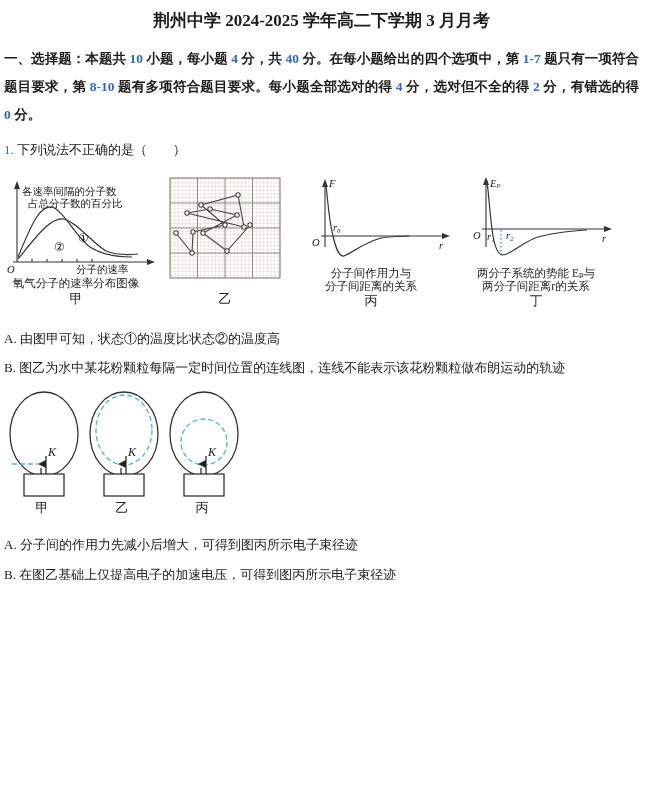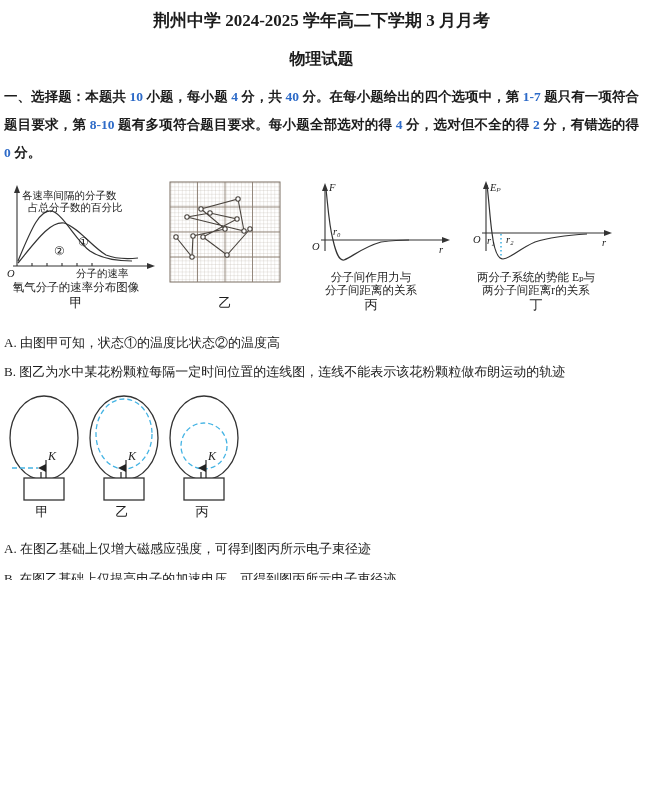--- a/index.html
+++ b/index.html
@@ -32,24 +32,24 @@
   .arrow{fill:#333;stroke:none;}
   .dash{stroke:#45b4e4;stroke-width:1.3;fill:none;stroke-dasharray:5,3;}
   .dot-cyan{stroke:#45b4e4;stroke-width:1.6;fill:none;stroke-dasharray:1.6,2.4;}
 </style>
 </head>
 <body>
 
 <div class="page">
 
   <div class="title">荆州中学 2024-2025 学年高二下学期 3 月月考</div>
-  <div class="subtitle">物理试题</div>
 
   <div class="intro"><span>一、选择题：本题共 </span><span class="seg-num">10</span><span> 小题，每小题 </span><span class="seg-num">4</span><span> 分，共 </span><span class="seg-num">40</span><span> 分。在每小题给出的四个选项中，第 </span><span class="seg-num">1-7</span><span> 题只有一项符合题目要求，第 </span><span class="seg-num">8-10</span><span> 题有多项符合题目要求。每小题全部选对的得 </span><span class="seg-num">4</span><span> 分，选对但不全的得 </span><span class="seg-num">2</span><span> 分，有错选的得 </span><span class="seg-num">0</span><span> 分。</span></div>
 
+  <div class="stem"><span class="seg-num">1.</span><span> 下列说法不正确的是（　　）</span></div>
 
   <div class="figrow1">
 
     <svg width="155" height="138" viewBox="0 0 155 138">
       <g>
         <line class="axis" x1="13" y1="12" x2="13" y2="87"></line>
         <polygon class="arrow" points="13,6 10,14 16,14"></polygon>
         <line class="axis" x1="9" y1="87" x2="146" y2="87"></line>
         <polygon class="arrow" points="151,87 143,84 143,90"></polygon>
         <line class="axis" x1="28" y1="87" x2="28" y2="84"></line>
@@ -171,17 +171,17 @@
         <polygon points="34,76 42,72 42,80" fill="#222" stroke="none"></polygon>
         <line x1="42" y1="68" x2="42" y2="86"></line>
         <line x1="37" y1="80" x2="37" y2="86"></line>
       </g>
       <text class="it" x="44" y="68" font-size="12">K</text>
       <text class="capbig" x="38" y="124" text-anchor="middle">丙</text>
     </svg>
   </div>
 
   <div class="opts2">
-    <div class="optline"><span>A. 在图乙基础上仅增大磁感应强度，可得到图丙所示电子束径迹</span></div>
+    <div class="optline"><span>A. 分子间的作用力先减小后增大，可得到图丙所示电子束径迹</span></div>
     <div class="optline"><span>B. 在图乙基础上仅提高电子的加速电压，可得到图丙所示电子束径迹</span></div>
   </div>
 
 </div>
 
 </body></html>

